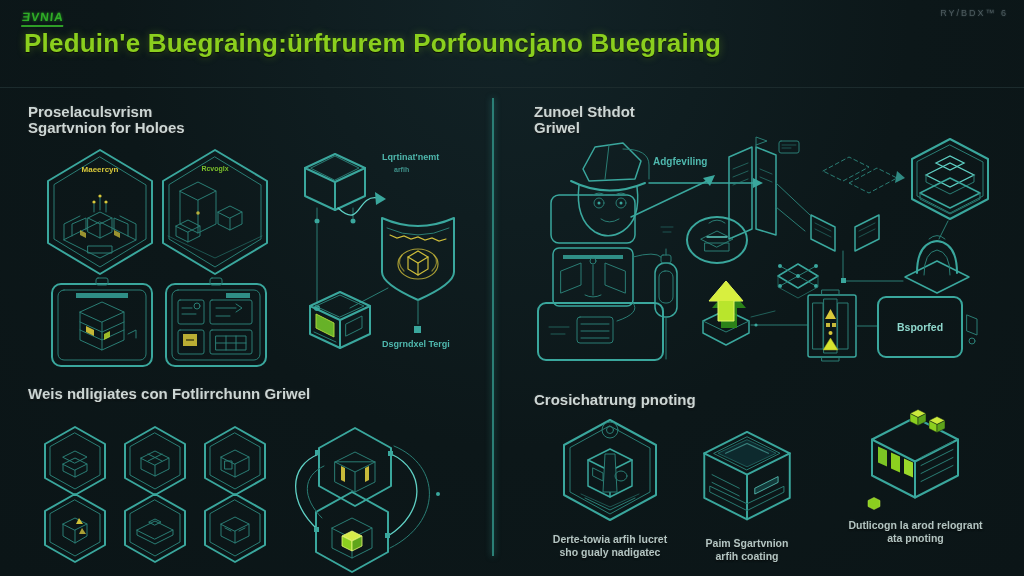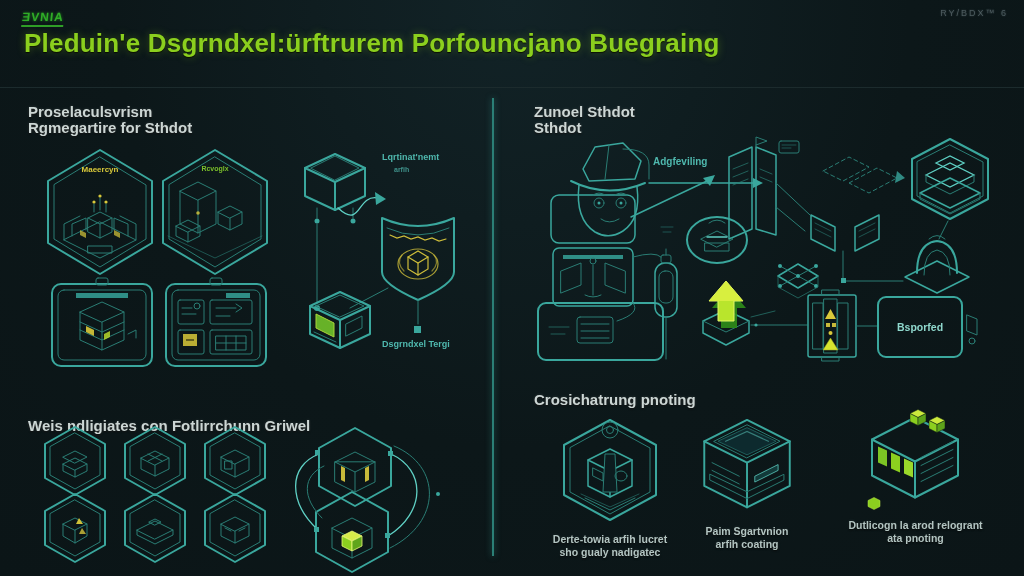--- a/index.html
+++ b/index.html
@@ -45,28 +45,28 @@
   text.glab{fill:#7bbf2a;font-weight:bold;font-family:"Liberation Sans",sans-serif;}
   
   .rb-item{display:flex;flex-direction:column;align-items:center;}
   .rb-cap{font-size:10.5px;font-weight:bold;color:#b3c5c2;text-align:center;line-height:13px;
     text-shadow:0 1px 2px #000, 0 0 3px rgba(180,200,200,.2);margin-top:7px;}
 </style>
 </head>
 <body>
 
 <div class="abs logo">ƎVNIA</div>
-<div class="abs title">Pleduin'e Dsgrndxel:ürftrurem Porfouncjano Buegraing</div>
+<div class="abs title">Pleduin'e Buegraing:ürftrurem Porfouncjano Buegraing</div>
 <div class="abs corner-mark">RY/BDX™ 6</div>
 <div class="abs header-divider"></div>
 <div class="abs v-divider"></div>
 
 <div class="abs sec-head" style="top:104px;left:28px;">
   <div>Proselaculsvrism</div>
-  <div>Rgmegartire for Sthdot</div>
+  <div>Sgartvnion for Holoes</div>
 </div>
 
 <svg class="abs" style="top:138px;left:30px;" width="460" height="237" viewBox="0 0 460 237">
 
   <g>
     <polygon class="st" points="70,12 122,43 122,105 70,136 18,105 18,43"></polygon>
     <polygon class="st1" points="70,19 116,47 116,101 70,129 24,101 24,47"></polygon>
     <text class="ylab" x="70" y="34" font-size="8" text-anchor="middle">Maeercyn</text>
     <g class="st1">
       <polygon points="34,102 70,120 106,102 70,84"></polygon>
@@ -185,21 +185,21 @@
     <polygon class="st" points="280,168 310,154 340,168 310,182"></polygon>
     <polygon class="st1" points="286,168 310,157 334,168 310,179"></polygon>
     <polyline class="st" points="280,168 280,196 310,210 310,182"></polyline>
     <polyline class="st" points="340,168 340,196 310,210"></polyline>
     <polygon points="286,176 304,185 304,199 286,190" fill="#6fbf2a" stroke="#b8e43c" stroke-width="1" opacity=".92"></polygon>
     <polygon points="316,186 332,178 332,190 316,198" fill="#0d2023" class="st1"></polygon>
     <line class="st1" x1="284" y1="194" x2="306" y2="204"></line>
   </g>
 </svg>
 
-<div class="abs sec-head" style="top:386px;left:28px;margin-top:32px;">
+<div class="abs sec-head" style="top:386px;left:28px;">
   <div>Weis ndligiates con Fotlirrchunn Griwel</div>
 </div>
 
 <svg class="abs" style="top:426px;left:30px;" width="460" height="148" viewBox="0 0 460 148">
 
   <g>
     <polygon class="st" points="45,1 75,18 75,52 45,69 15,52 15,18"></polygon>
     <polygon class="st1" points="45,7 70,21 70,49 45,63 20,49 20,21"></polygon>
     <g class="st1">
         <polygon points="33,31 45,25 57,31 45,37"></polygon>
@@ -289,21 +289,21 @@
     <rect class="node" x="285" y="24" width="5" height="5"></rect>
     <rect class="node" x="284" y="101" width="5" height="5"></rect>
     <rect class="node" x="358" y="25" width="5" height="5"></rect>
     <rect class="node" x="355" y="107" width="5" height="5"></rect>
     <circle class="node" cx="408" cy="68" r="2"></circle>
   </g>
 </svg>
 
 <div class="abs sec-head" style="top:104px;left:534px;">
   <div>Zunoel Sthdot</div>
-  <div>Sthdot</div>
+  <div>Griwel</div>
 </div>
 
 <svg class="abs" style="top:135px;left:505px;" width="512" height="245" viewBox="0 0 512 245">
 
   <g>
     <rect class="st15" x="46" y="60" width="84" height="48" rx="8"></rect>
     <polygon class="st15" points="78,34 90,12 118,8 136,26 130,44 84,46"></polygon>
     <line class="st1" x1="104" y1="10" x2="100" y2="44"></line>
     <path class="st" d="M 66,46 Q 102,64 140,48"></path>
     <path class="st15" d="M 74,50 Q 70,84 90,97 Q 104,105 118,96 Q 136,84 132,52"></path>
@@ -479,21 +479,21 @@
     <ellipse class="st1" cx="66" cy="62" rx="6" ry="5"></ellipse>
     <polyline class="st1" points="30,84 55,96 80,84"></polyline>
     <polyline class="st1" points="26,80 55,93 84,80" opacity=".6"></polyline>
   </svg>
   <div class="rb-cap">
     <div>Derte-towia arfih lucret</div>
     <div>sho gualy nadigatec</div>
   </div>
 </div>
 
-<div class="abs rb-item" style="top:416px;left:688px;width:118px;justify-content:flex-end;">
+<div class="abs rb-item" style="top:428px;left:688px;width:118px;justify-content:flex-end;">
   <svg width="105" height="102" viewBox="0 0 105 105">
     <polygon class="st" points="8,26 52,4 96,26 52,48"></polygon>
     <polygon class="st1" points="18,26 52,9 86,26 52,43"></polygon>
     <polygon points="22,26 52,12 82,26 52,40" fill="#0d2a2e" stroke="#1f5f5c" stroke-width="1"></polygon>
     <polyline class="sb" points="30,26 52,16 74,26" opacity=".5"></polyline>
     <polyline class="st" points="8,26 8,72 52,94 52,48"></polyline>
     <polyline class="st" points="96,26 96,72 52,94"></polyline>
     <line class="st1" x1="16" y1="48" x2="44" y2="62"></line>
     <line class="st1" x1="16" y1="56" x2="44" y2="70"></line>
     <polygon class="st1" points="14,60 52,78 90,60 90,66 52,85 14,66"></polygon>

